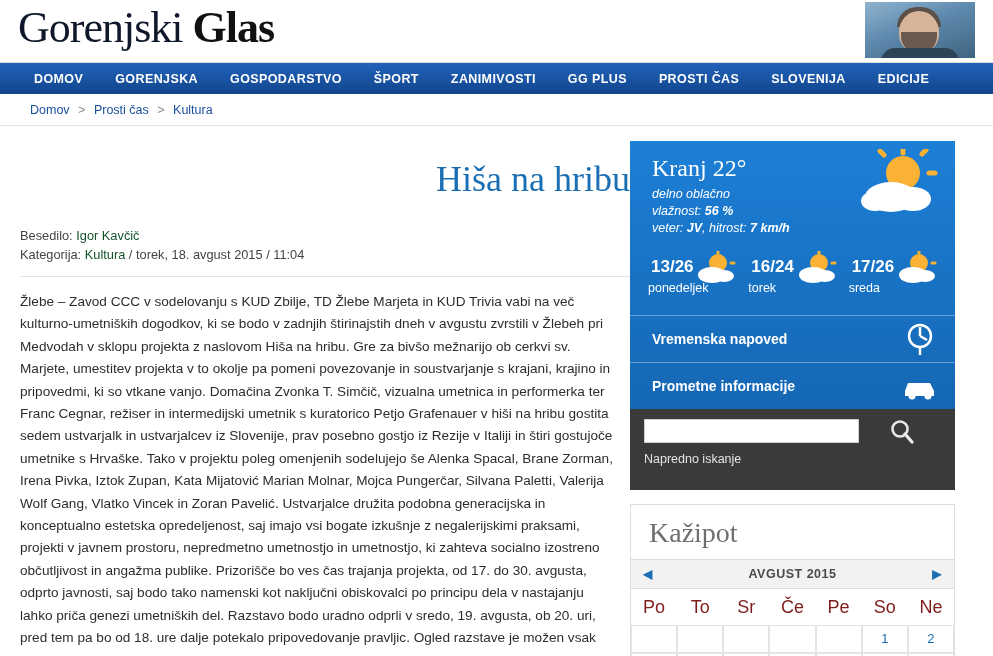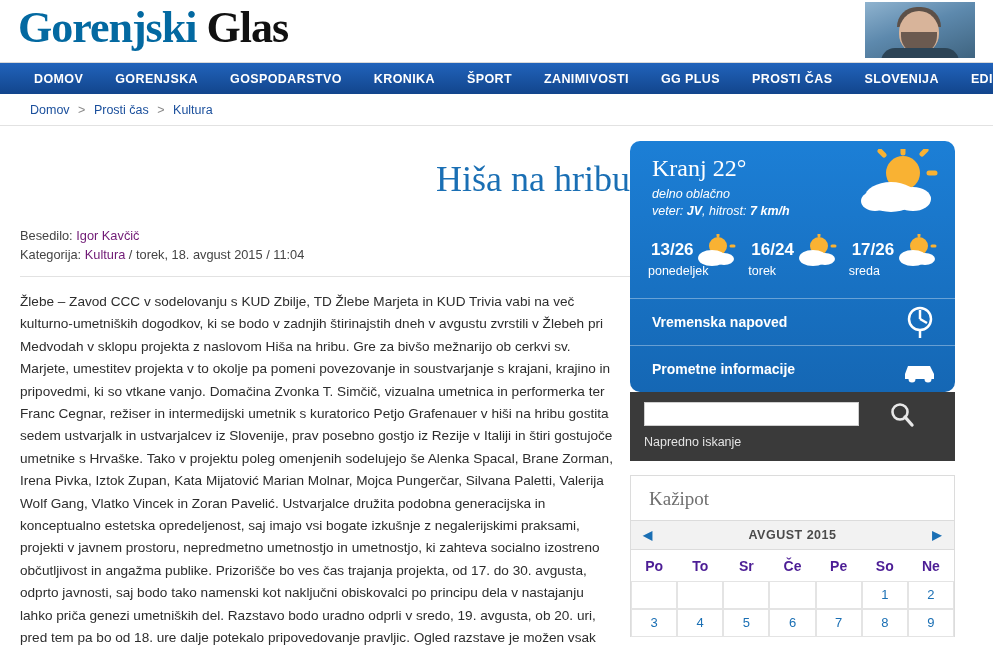--- a/index.html
+++ b/index.html
@@ -30,21 +30,21 @@
   }
   .logo {
     position: absolute;
     left: 18px;
     top: 2px;
     font-family: "Liberation Serif", serif;
     font-size: 44px;
     letter-spacing: -1px;
     white-space: nowrap;
   }
-  .logo .g1 { color: #0369a1; font-weight: 700; }
+  .logo .g1 { color: #0f172a; font-weight: 400; }
   .logo .g2 { color: #111; font-weight: 700; }
 
   .promo {
     position: absolute;
     right: 18px;
     top: 2px;
     width: 310px;
     height: 56px;
   }
   .promo-text {
@@ -157,21 +157,21 @@
     font-size: 36px;
     margin: 10px 0 26px 2px;
     text-align: right;
   }
   .meta {
     font-size: 12.8px;
     color: #444;
     margin-left: 2px;
     line-height: 19px;
   }
-  .meta a { color: #701a75; text-decoration: none; }
+  .meta a { color: #14532d; text-decoration: none; }
   .meta-rule {
     border-bottom: 1px solid #e2e2e2;
     margin: 12px 0 14px 2px;
   }
   .body-text {
     font-size: 13.6px;
     line-height: 22.4px;
     color: #2d2d2d;
     text-align: left;
     margin-left: 2px;
@@ -184,21 +184,20 @@
     padding-top: 10px;
     box-sizing: border-box;
   }
   .weather {
     margin: 5px 0 0 0;
     width: 325px;
     background: linear-gradient(#1c7fd6, #1567b4);
     color: #fff;
     position: relative;
     padding: 10px 0 0 0;
-    border-radius: 10px;
   }
   .weather .city {
     font-family: "Liberation Serif", serif;
     font-size: 24px;
     margin: 4px 0 4px 22px;
     font-weight: 400;
   }
   .weather .cond {
     font-size: 12.5px;
     margin-left: 22px;
@@ -286,34 +285,34 @@
     top: 8px;
     width: 34px;
     height: 28px;
     background: transparent;
     border: none;
     cursor: pointer;
   }
   .adv-search {
     color: #e4e4e4;
     font-size: 12.5px;
-    margin: 9px 0 4px 14px;
+    margin: 9px 0 16px 14px;
     cursor: pointer;
   }
   .kazipot {
     width: 325px;
     margin-top: 14px;
     border: 1px solid #dcdcdc;
     border-bottom: none;
     box-sizing: border-box;
     background: #fff;
   }
   .kazipot-title {
     font-family: "Liberation Serif", serif;
-    font-size: 19px;
+    font-size: 28px;
     color: #6f6f6f;
     padding: 12px 0 10px 18px;
   }
   .cal-head {
     background: #f2f2f2;
     border-top: 1px solid #dcdcdc;
     border-bottom: 1px solid #dcdcdc;
     height: 28px;
     display: flex;
     align-items: center;
@@ -324,24 +323,24 @@
     color: #4a4a4a;
     letter-spacing: 0.5px;
   }
   .cal-arrow { color: #1a6fb4; cursor: pointer; font-size: 12px; }
   .cal-grid {
     display: grid;
     grid-template-columns: repeat(7, 1fr);
     text-align: center;
   }
   .cal-grid .dow {
-    font-size: 14px;
-    color: #4c1d95;
+    font-size: 18px;
+    color: #7f1d1d;
     padding: 8px 0 7px 0;
-    font-weight: bold;
+    font-weight: normal;
   }
   .cal-grid .cell {
     font-size: 13px;
     color: #1a6fb4;
     border: 1px solid #e4e4e4;
     height: 26px;
     line-height: 26px;
     cursor: pointer;
   }
   .cal-grid .cell.empty { color: transparent; cursor: default; }
@@ -364,21 +363,20 @@
         <div class="beard"></div>
         <div class="body"></div>
       </div>
     </div>
   </div>
 
   <div class="nav">
     <div class="nav-item">DOMOV</div>
     <div class="nav-item">GORENJSKA</div>
     <div class="nav-item">GOSPODARSTVO</div>
-    <div class="nav-item">KRONIKA</div>
     <div class="nav-item">ŠPORT</div>
     <div class="nav-item">ZANIMIVOSTI</div>
     <div class="nav-item">GG PLUS</div>
     <div class="nav-item">PROSTI ČAS</div>
     <div class="nav-item">SLOVENIJA</div>
     <div class="nav-item">EDICIJE</div>
   </div>
 
   <div class="breadcrumb">
     <a href="#">Domov</a>
@@ -408,20 +406,24 @@
       <div class="meta-rule"></div>
 
       <div class="body-text">Žlebe – Zavod CCC v sodelovanju s KUD Zbilje, TD Žlebe Marjeta in KUD Trivia vabi na več kulturno-umetniških dogodkov, ki se bodo v zadnjih štirinajstih dneh v avgustu zvrstili v Žlebeh pri Medvodah v sklopu projekta z naslovom Hiša na hribu. Gre za bivšo mežnarijo ob cerkvi sv. Marjete, umestitev projekta v to okolje pa pomeni povezovanje in soustvarjanje s krajani, krajino in pripovedmi, ki so vtkane vanjo. Domačina Zvonka T. Simčič, vizualna umetnica in performerka ter Franc Cegnar, režiser in intermedijski umetnik s kuratorico Petjo Grafenauer v hiši na hribu gostita sedem ustvarjalk in ustvarjalcev iz Slovenije, prav posebno gostjo iz Rezije v Italiji in štiri gostujoče umetnike s Hrvaške. Tako v projektu poleg omenjenih sodelujejo še Alenka Spacal, Brane Zorman, Irena Pivka, Iztok Zupan, Kata Mijatović Marian Molnar, Mojca Pungerčar, Silvana Paletti, Valerija Wolf Gang, Vlatko Vincek in Zoran Pavelić. Ustvarjalce družita podobna generacijska in konceptualno estetska opredeljenost, saj imajo vsi bogate izkušnje z negalerijskimi praksami, projekti v javnem prostoru, nepredmetno umetnostjo in umetnostjo, ki zahteva socialno izostreno občutljivost in angažma publike. Prizorišče bo ves čas trajanja projekta, od 17. do 30. avgusta, odprto javnosti, saj bodo tako namenski kot naključni obiskovalci po principu dela v nastajanju lahko priča genezi umetniških del. Razstavo bodo uradno odprli v sredo, 19. avgusta, ob 20. uri, pred tem pa bo od 18. ure dalje potekalo pripovedovanje pravljic. Ogled razstave je možen vsak dan od 12. do 19. ure, projekt pa bodo sklenili v nedeljo, 30. avgusta, ob 11. uri.</div>
     </div>
 
     <div class="sidebar">
 
       <div class="weather">
         <div class="city">Kranj 22°</div>
         <div class="cond">delno oblačno</div>
+        <div class="cond">
+          <span>vlažnost:</span>
+          <b>56 %</b>
+        </div>
         <div class="cond">
           <span>veter:</span>
           <b>JV</b><span>, hitrost:</span>
           <b>7 km/h</b>
         </div>
 
         <svg class="sun-big" viewBox="0 0 90 70">
           <circle cx="52" cy="24" r="17" fill="#f9b233"></circle>
           <g stroke="#f9b233" stroke-width="5" stroke-linecap="round">
             <line x1="52" y1="0" x2="52" y2="4"></line>

